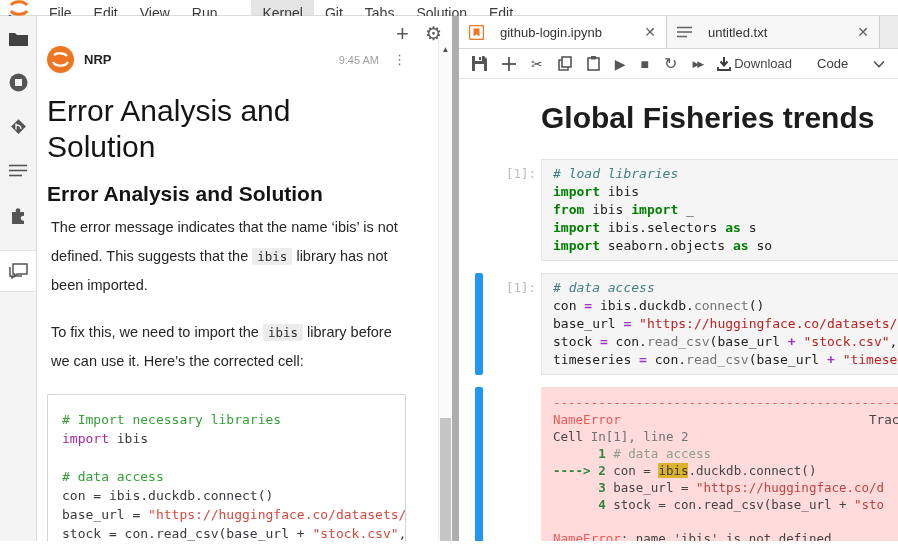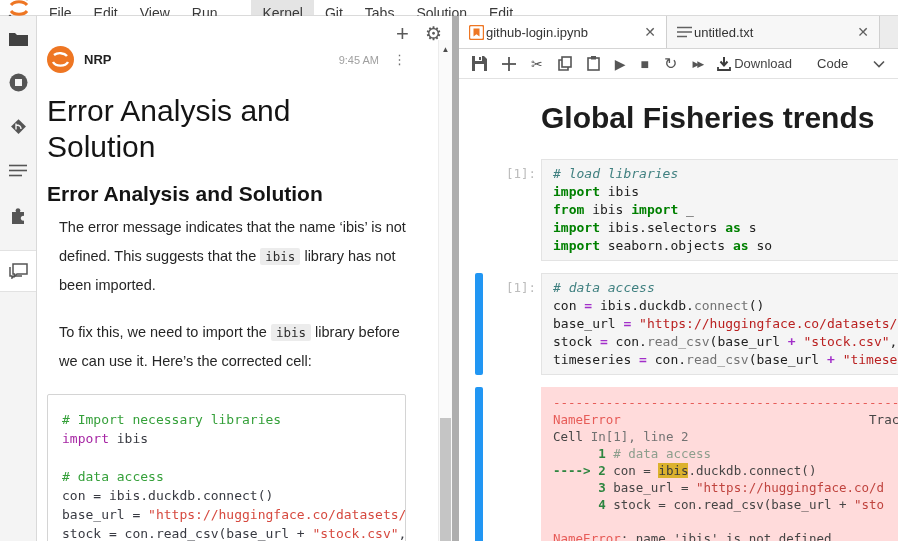--- a/index.html
+++ b/index.html
@@ -32,42 +32,42 @@
   .chat-body { padding:2px 46px 0 10px; }
   .msg-header { display:flex; align-items:center; gap:10px; }
   .avatar { width:27px; height:27px; flex-shrink:0; }
   .sender { font-size:13px; font-weight:700; color:#222; }
   .msg-time { margin-left:auto; font-size:11px; color:#a0a0a0; }
   .kebab { font-size:13px; color:#6f6f6f; padding-left:4px; }
   .chat-body h1 { font-size:30px; line-height:36px; font-weight:500; color:#141414;
     margin:20px 0 10px 0; }
   .chat-body h2 { font-size:21px; line-height:26px; font-weight:600; color:#141414;
     margin:16px 0 6px 0; }
-  .chat-body p { font-size:14.5px; line-height:29px; color:#262626; margin:6px 0 18px 12px; }
+  .chat-body p { font-size:14.5px; line-height:29px; color:#262626; margin:6px 0 18px 4px; }
   .pic { font-family:"DejaVu Sans Mono", monospace; font-size:12.5px; background:#ececec;
     padding:1px 5px; border-radius:2px; color:#2d2d2d; }
   .chat-code { border:1px solid #d4d4d4; border-radius:2px; margin-top:5px;
     padding:15px 0 0 14px; position:relative; height:184px; overflow:hidden; background:#fff; }
   .chat-code .tok-line { font-family:"DejaVu Sans Mono", monospace; font-size:13px;
     line-height:19px; white-space:pre; }
 
   
   .chat-vscroll { position:absolute; right:0; top:24px; bottom:0; width:14px; background:#fafafa;
     border-left:1px solid #ececec; }
   .chat-vscroll .uparrow { display:block; text-align:center; font-size:8px; color:#4d4d4d;
     padding-top:5px; }
   .chat-vscroll .vthumb { position:absolute; left:1px; right:1px; top:378px; bottom:0;
     background:#c5c5c5; }
 
   .splitter { width:7px; background:#aeaeae; }
 
   
   .doc-panel { flex:1; display:flex; flex-direction:column; background:#fff; overflow:hidden; }
   .tabbar { height:33px; background:#ececec; display:flex; border-bottom:1px solid #d5d5d5; }
-  .tab { display:flex; align-items:center; gap:2px; padding:0 10px; font-size:13px;
+  .tab { display:flex; align-items:center; gap:16px; padding:0 10px; font-size:13px;
     color:#333; border-right:1px solid #cfcfcf; }
   .tab.active { background:#fff; width:208px; }
   .tab.inactive { background:#f7f7f7; width:213px; }
   .tab .close { margin-left:auto; color:#5f5f5f; font-size:14px; }
 
   .toolbar { height:30px; display:flex; align-items:center; gap:15px; padding:0 13px;
     border-bottom:1px solid #e2e2e2; font-size:13px; color:#454545; }
   .tool { display:flex; align-items:center; color:#565656; }
   .tool.glyph { font-size:14px; }
   .download-group { display:flex; align-items:center; gap:3px; }

